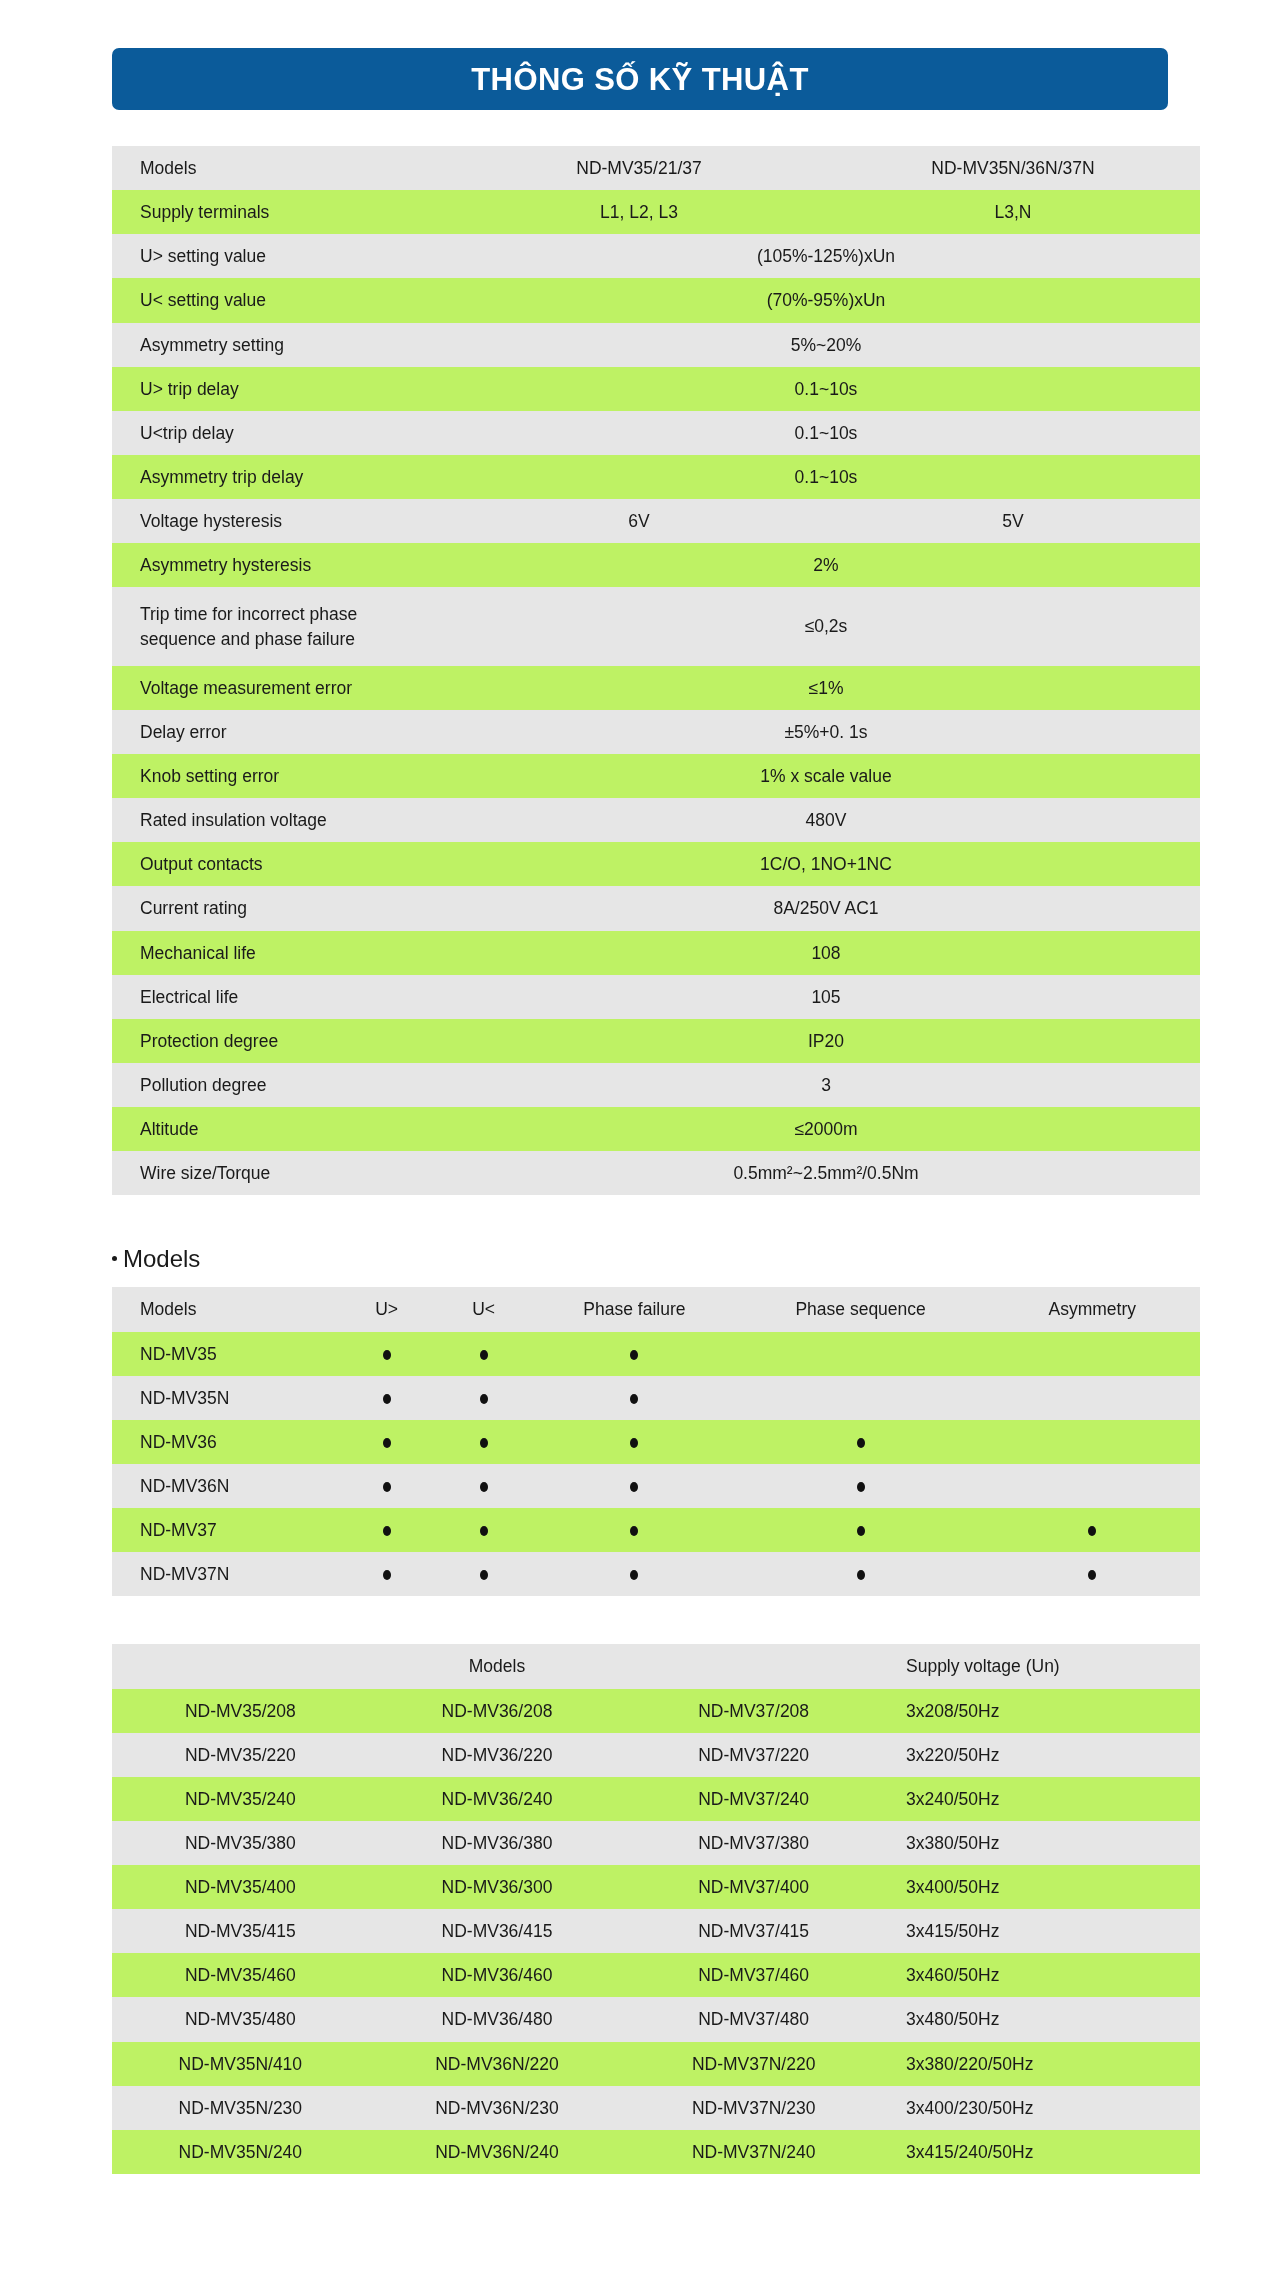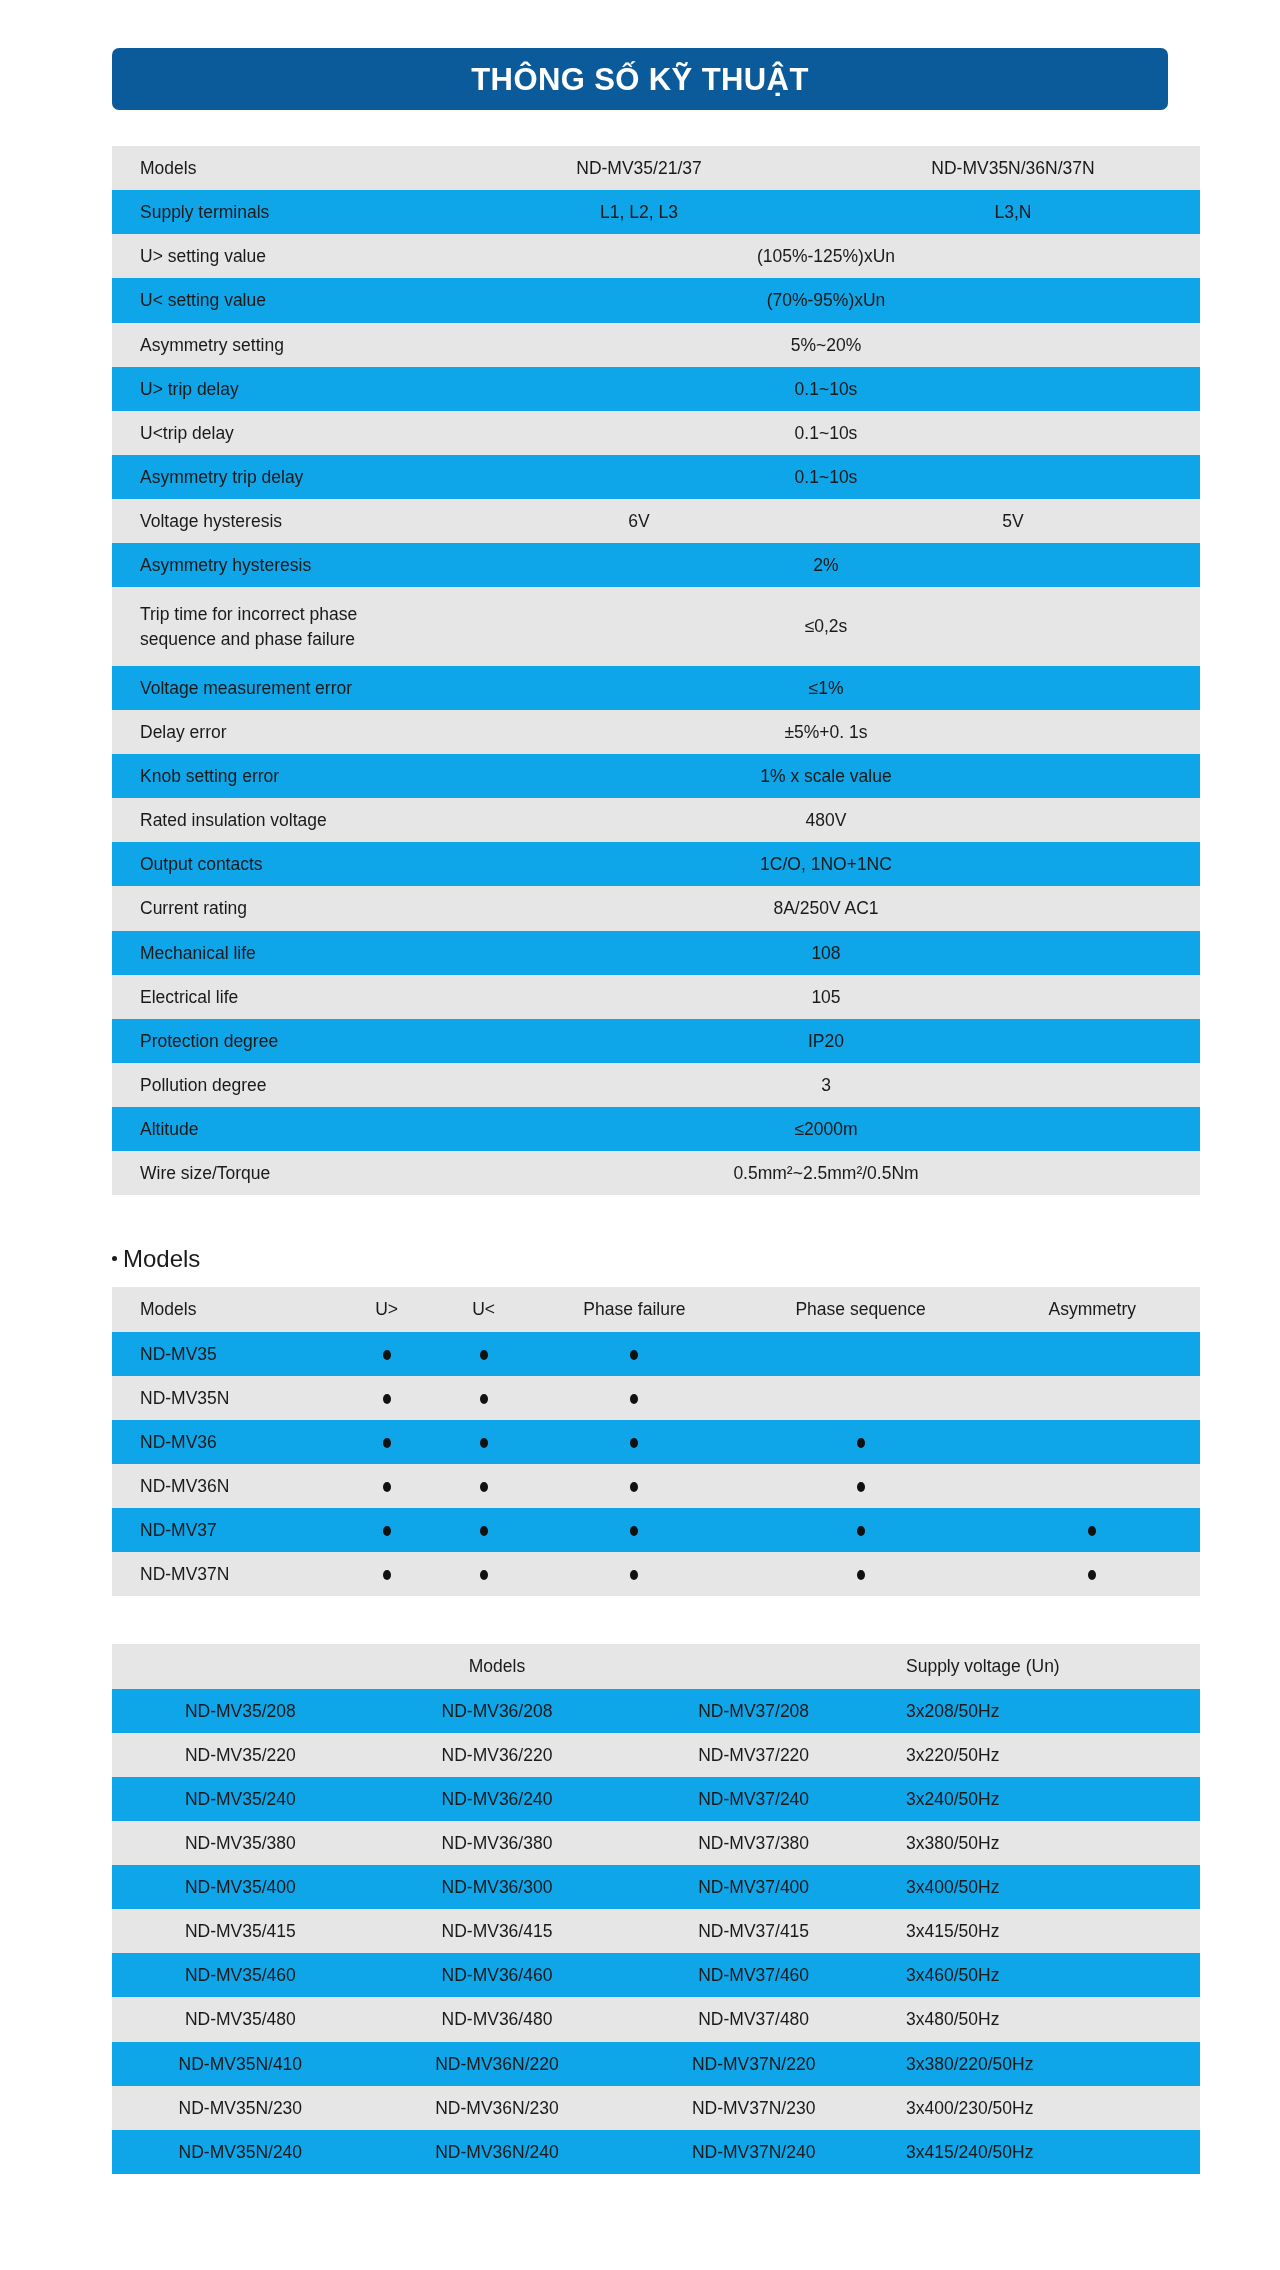--- a/index.html
+++ b/index.html
@@ -88,21 +88,21 @@
   }
   .spec-table td {
     font-size: 17.5px;
     padding: 10px 0;
     vertical-align: middle;
     line-height: 1.38;
   }
   .spec-table td.label { padding-left: 28px; text-align: left; }
   .spec-table td.val { text-align: center; }
   .row-alt { background: #e6e6e6; }
-  .row-plain { background: #0ea5e9; }
+  .row-plain { background: #bef264; }
   .tall td { padding-top: 15px; padding-bottom: 15px; }
 
   
   .section-head {
     margin: 50px 96px 0 96px;
     display: flex;
     align-items: center;
     gap: 6px;
     font-size: 24px;
   }

